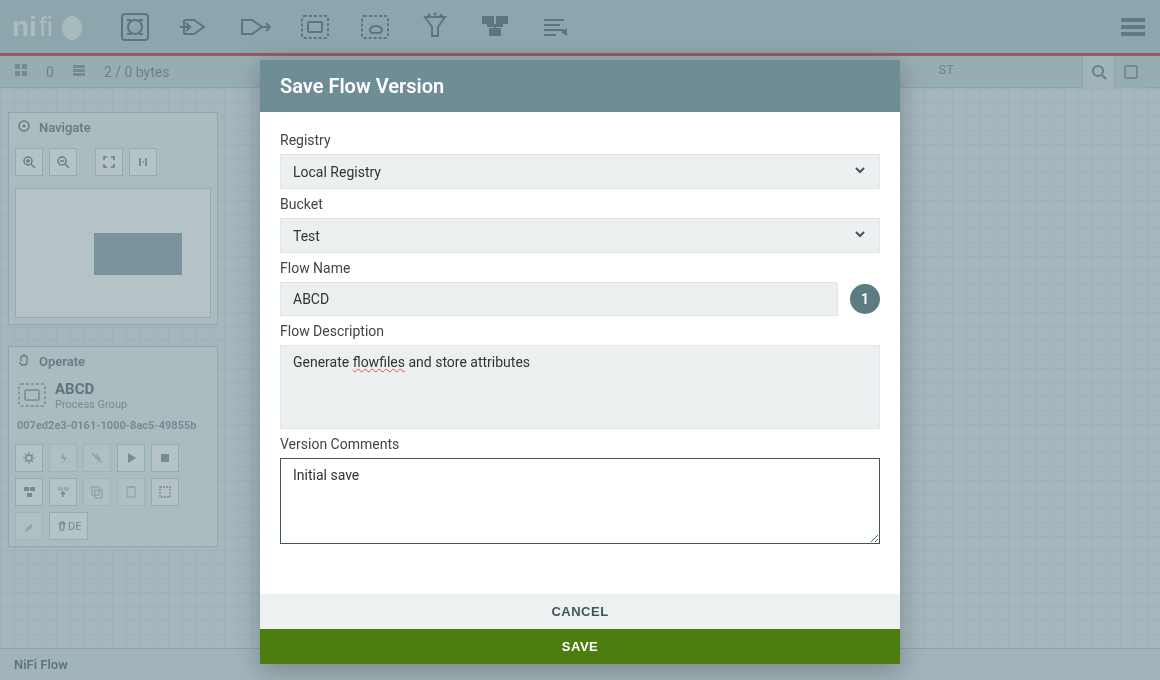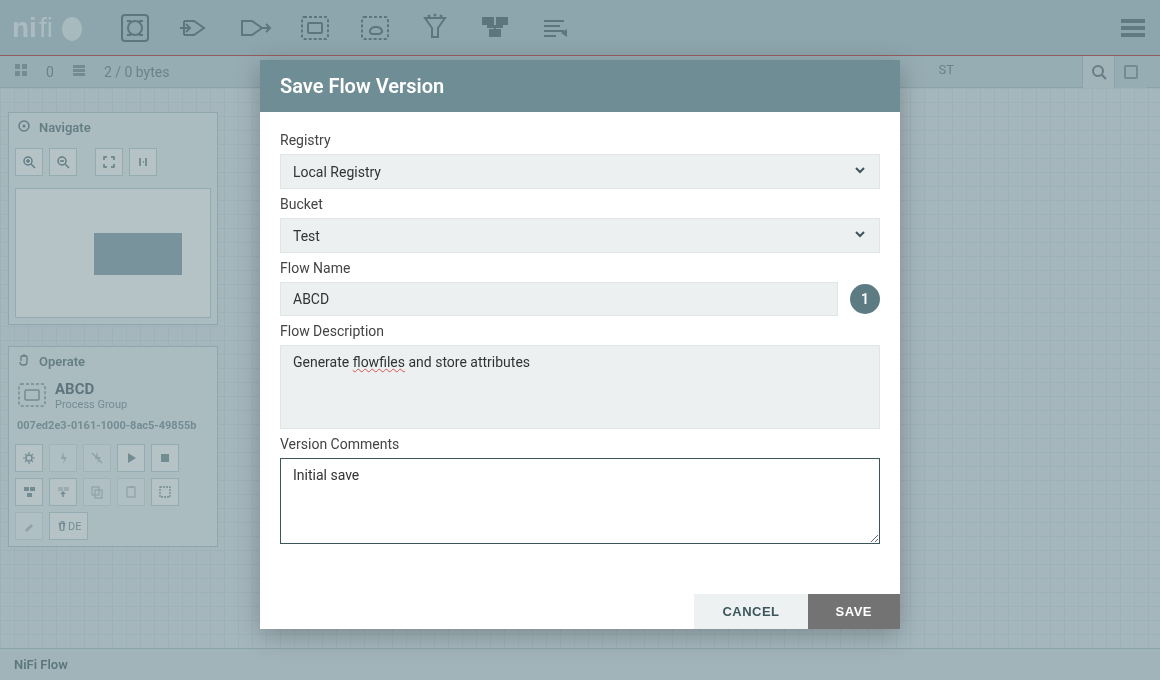--- a/index.html
+++ b/index.html
@@ -14,21 +14,21 @@
 }
 
 
 .toolbar {
   height: 56px;
   background: #a7bdc3;
   display: flex;
   align-items: center;
   padding: 0 12px;
   gap: 18px;
-  border-bottom: 1px solid #b91c1c;
+  border-bottom: 3px solid #b91c1c;
 }
 .toolbar svg { display: block; }
 .logo { color: #e6eff1; font-weight: 700; display:flex; align-items:center; }
 .toolbar .tool-item { width: 42px; height: 42px; display:flex; align-items:center; justify-content:center; color:#3d565c; cursor: grab; }
 .hamburger { margin-left: auto; color:#455e65; }
 
 
 .statusbar {
   height: 32px;
   background: #bccfd4;
@@ -188,31 +188,32 @@
 .textarea-input { resize: vertical; height:84px; }
 .textarea-focused {
   border:1px solid #3d565c;
   background:#fff;
   height:86px;
 }
 .spellcheck { text-decoration: underline wavy #d9534f; text-decoration-thickness:1px; }
 .dialog-footer {
   display:flex; justify-content:flex-end;
   padding: 46px 0 0 0;
+  flex-direction: column;
 }
 .dialog-footer .btn {
   padding: 10px 28px;
   font-size:13px;
   font-weight:600;
   letter-spacing:0.5px;
   border:none;
   cursor:pointer;
 }
 .btn-cancel { background:#eef1f2; color:#3d565c; }
-.btn-save   { background:#737373; color:#fff; }
+.btn-save   { background:#4d7c0f; color:#fff; }
 
 svg { fill: currentColor; }
 </style>
 </head>
 <body>
 
 <div class="toolbar">
   <div class="logo">
     <svg width="84" height="34" viewBox="0 0 84 34">
       <text x="0" y="26" font-size="28" font-weight="700" fill="#e6eff1" font-family="Arial">ni</text>

